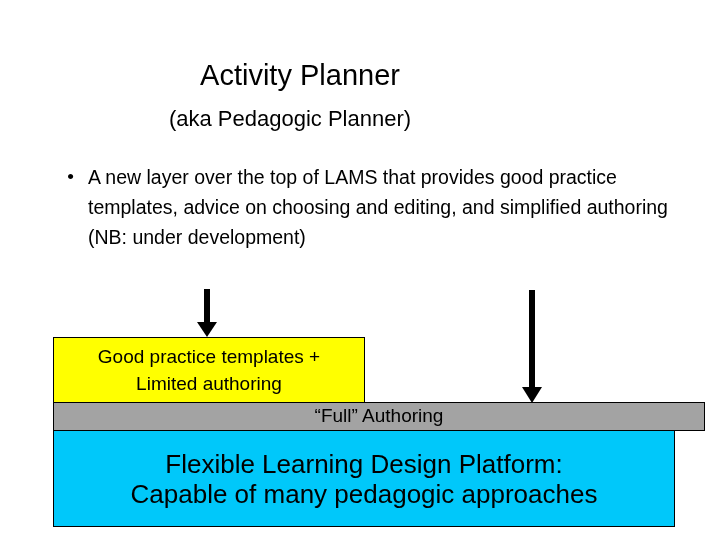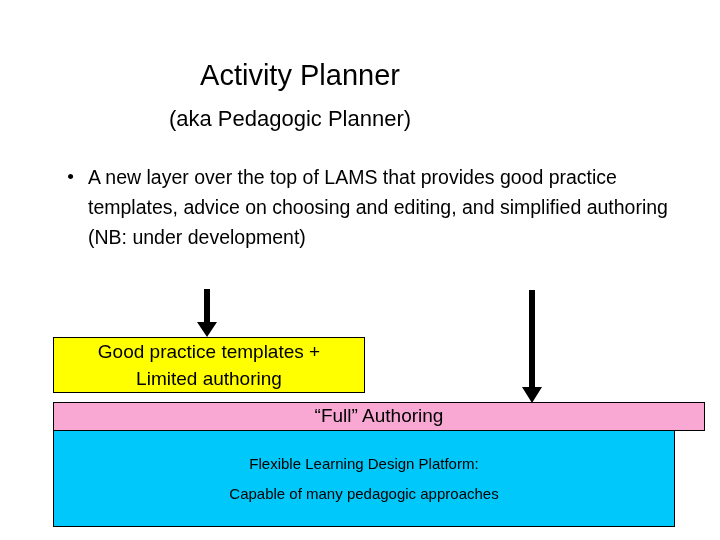--- a/index.html
+++ b/index.html
@@ -84,43 +84,43 @@
     border: 1px solid #000000;
     display: flex;
     align-items: center;
     justify-content: center;
     text-align: center;
   }
   #box-templates {
     left: 53px;
     top: 337px;
     width: 312px;
-    height: 56px;
+    height: 66px;
     background: #ffff00;
     font-size: 19px;
     line-height: 27px;
     z-index: 3;
   }
   #box-full-authoring {
     left: 53px;
     top: 402px;
     width: 652px;
     height: 29px;
-    background: #f9a8d4;
+    background: #a3a3a3;
     font-size: 19px;
     line-height: 25px;
     z-index: 2;
   }
   #box-platform {
     left: 53px;
     top: 430px;
     width: 622px;
     height: 97px;
     background: #00c8fa;
-    font-size: 15px;
+    font-size: 26px;
     line-height: 30px;
     z-index: 1;
   }
   .box-label {
     white-space: pre-line;
     padding: 0 6px;
   }
   #box-full-authoring .box-label {
     position: relative;
     top: -1px;

